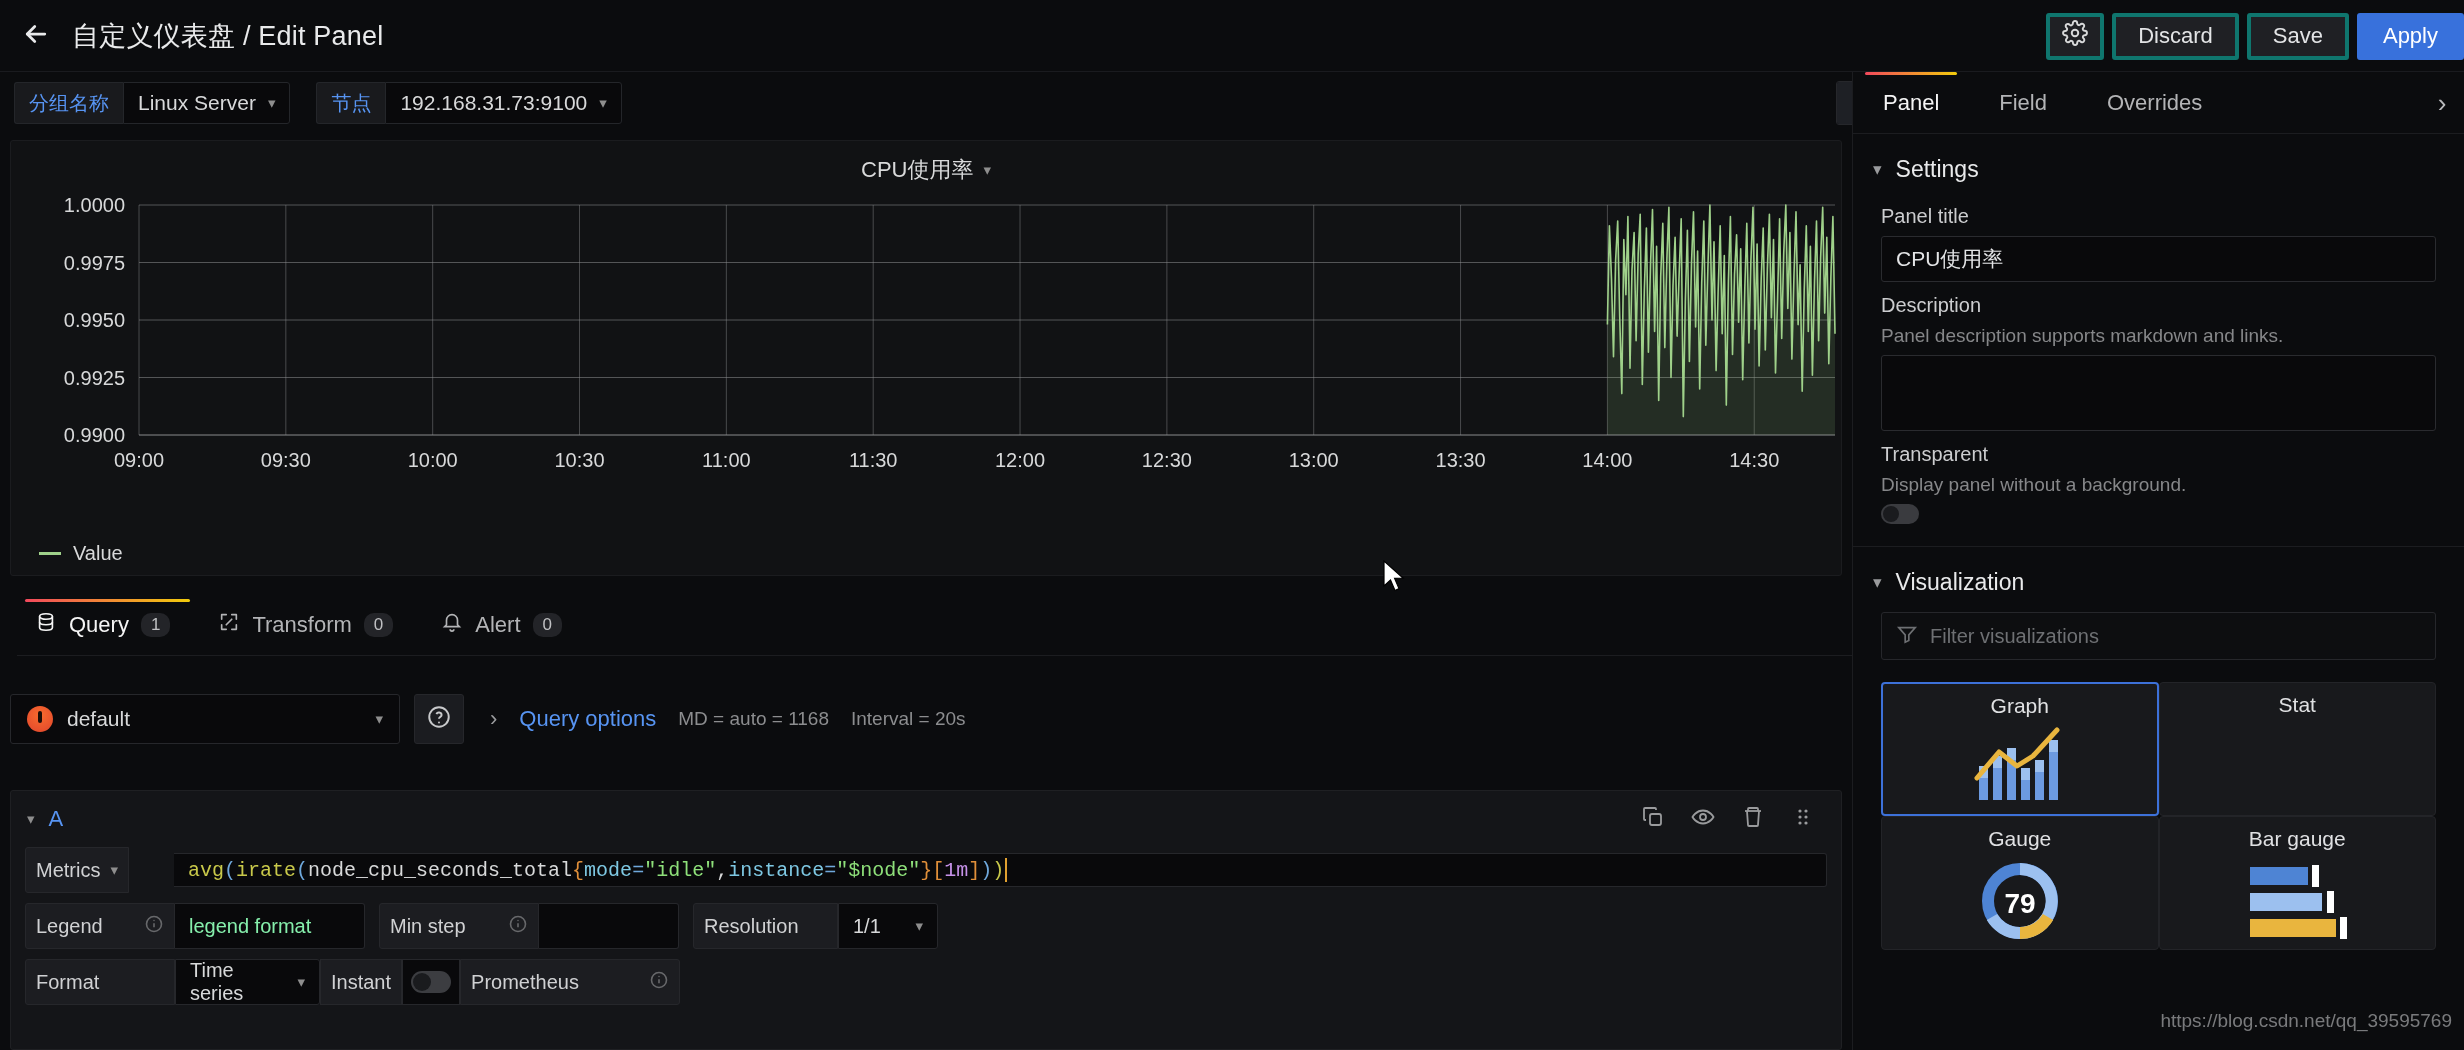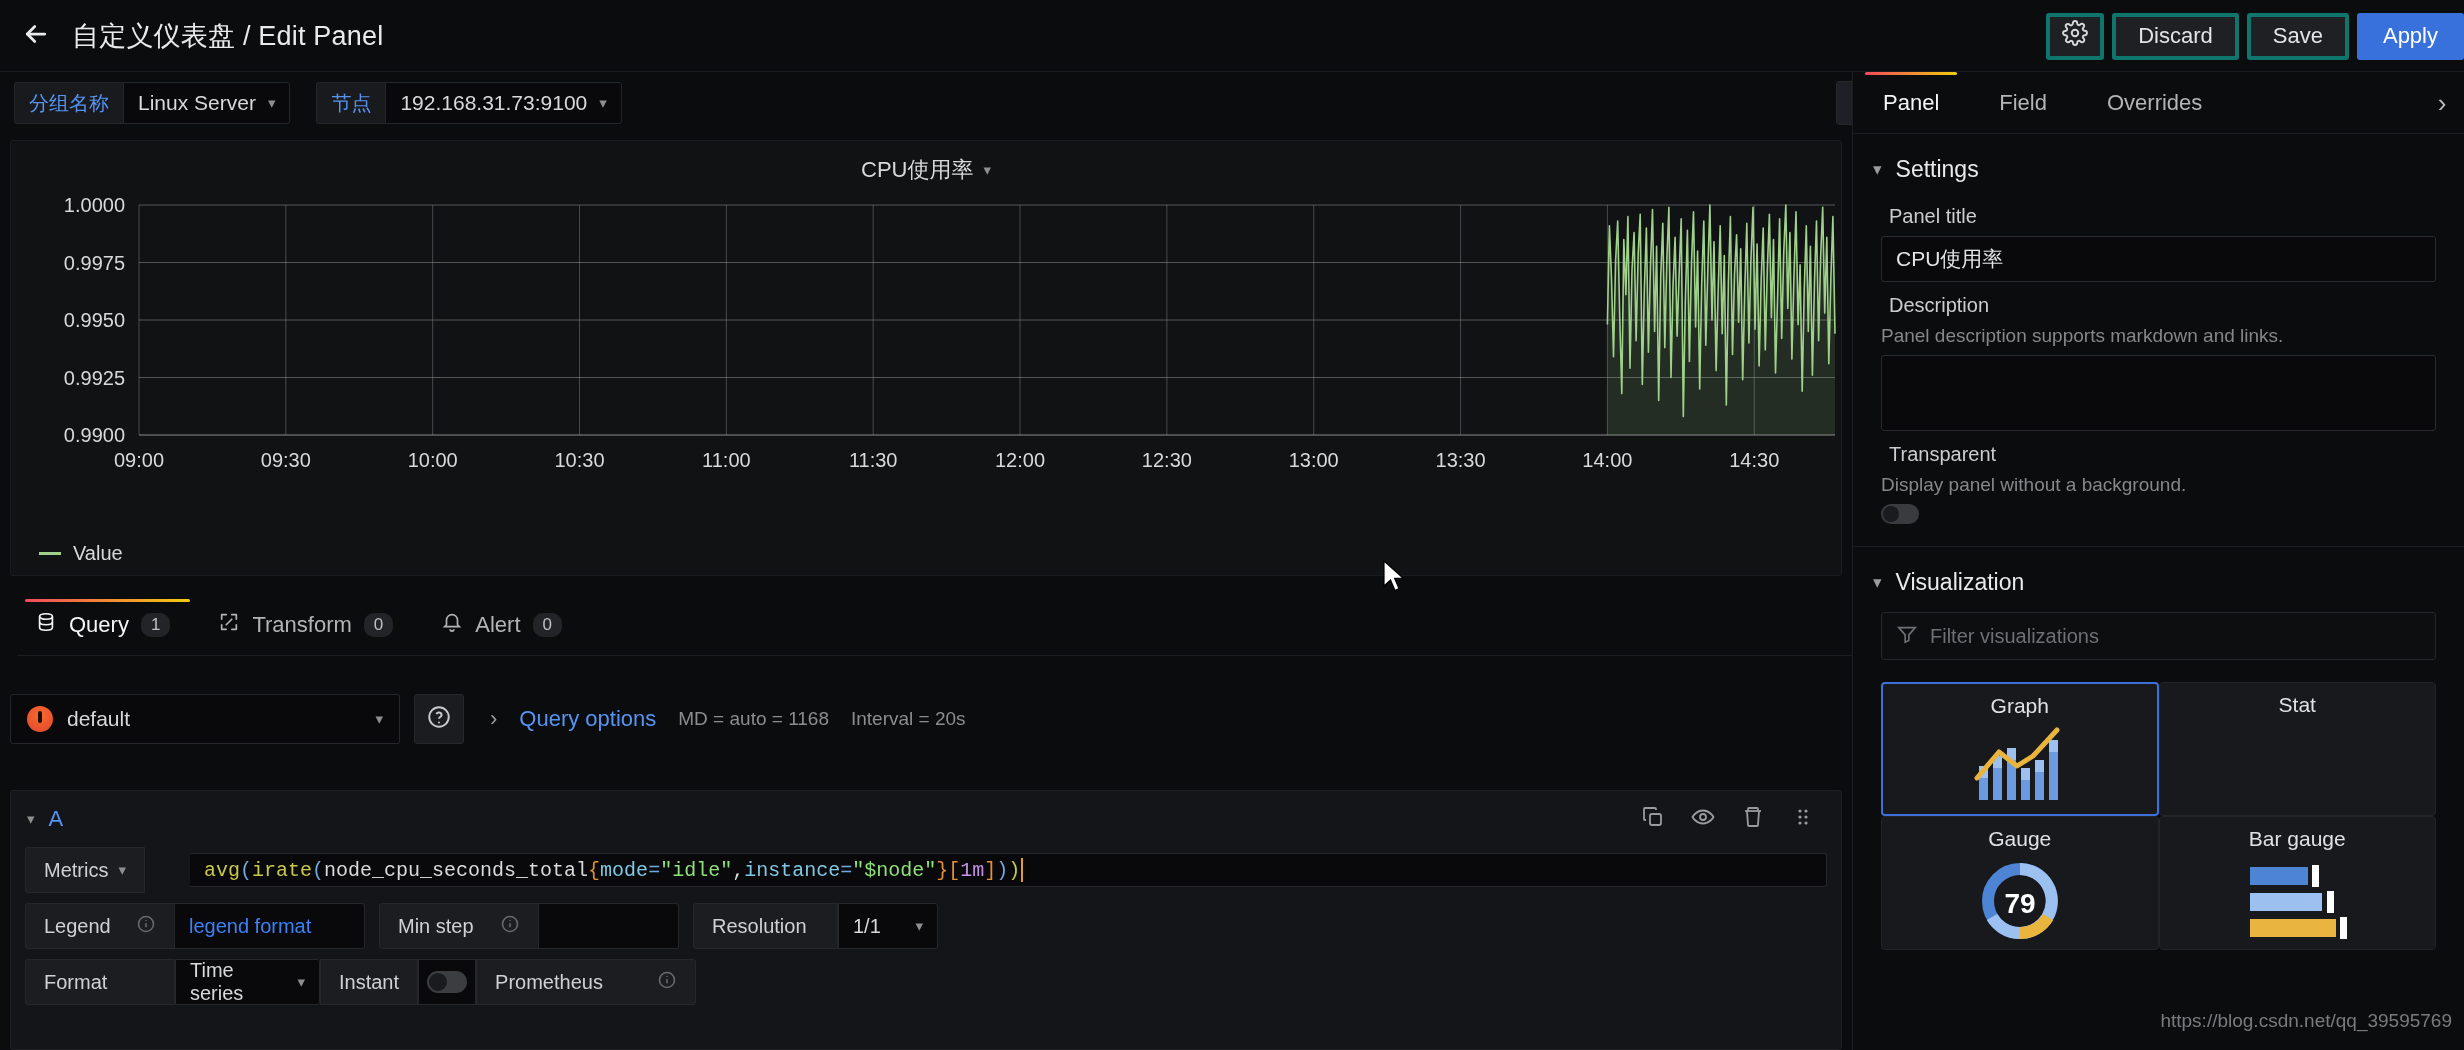--- a/index.html
+++ b/index.html
@@ -185,21 +185,21 @@
   .qcard-head .letter { color: #5794f2; font-size: 22px; }
   .qhead-icons {
     margin-left: auto; display: flex; align-items: center; gap: 26px;
     padding-right: 10px;
   }
   .qhead-icons svg { width: 24px; height: 24px; cursor: pointer; }
 
   .metrics-row { display: flex; align-items: center; padding: 0 14px; gap: 0; }
   .field-label {
     height: 46px; background: #1c1d21; border: 1px solid #26272b;
-    display: flex; align-items: center; gap: 10px; padding: 0 18px;
+    display: flex; align-items: center; gap: 10px; padding: 0 10px;
     font-size: 20px; color: #d0d1d3; border-radius: 3px 0 0 3px;
     white-space: nowrap;
   }
   .code-input {
     flex: 1; height: 34px; background: #09090b; border: 1px solid #26272b;
     border-left: none; border-radius: 0 3px 3px 0;
     display: flex; align-items: center; padding: 0 14px;
     font-family: "Liberation Mono", monospace; font-size: 20px;
     white-space: nowrap; overflow: hidden; margin-left: 45px;
   }
@@ -215,21 +215,21 @@
     margin-left: 1px;
   }
 
   .opts-row {
     display: flex; align-items: center; padding: 10px 14px 0 14px; gap: 14px;
   }
   .plain-input {
     height: 46px; background: #09090b; border: 1px solid #26272b;
     border-left: none; border-radius: 0 3px 3px 0;
     display: flex; align-items: center; padding: 16px 14px;
-    font-size: 20px; color: #3b82f6;
+    font-size: 20px; color: #86efac;
   }
   .pair { display: flex; }
   .info-i { opacity: .6; }
   .select-box {
     height: 46px; background: #09090b; border: 1px solid #26272b;
     border-radius: 0 3px 3px 0; display: flex; align-items: center;
     justify-content: space-between; gap: 22px; padding: 0 14px;
     font-size: 20px; color: #d8d9da; cursor: pointer;
   }
   .toggle-wrap {
@@ -267,21 +267,21 @@
     position: absolute; right: 0; top: 0; width: 44px; height: 62px;
     display: flex; align-items: center; justify-content: center; cursor: pointer;
     color: #b9babc; font-size: 26px;
   }
   .section-head {
     display: flex; align-items: center; gap: 14px; padding: 22px 20px 10px 20px;
     font-size: 23px; color: #e9eaeb; cursor: pointer;
   }
   .sec-caret { font-size: 17px; color: #9a9b9d; }
   .opt-body { padding: 0 28px; }
-  .opt-label { font-size: 20px; color: #cccdcf; margin: 12px 0 8px 8px; }
+  .opt-label { font-size: 20px; color: #cccdcf; margin: 12px 0 8px 0; }
   .opt-sub { font-size: 19px; color: #868789; margin-bottom: 8px; }
   .opt-input {
     width: 100%; height: 46px; background: #09090b; border: 1px solid #2a2b2f;
     border-radius: 3px; padding: 0 14px; display: flex; align-items: center;
     font-size: 21px; color: #e3e4e6;
   }
   .opt-textarea {
     width: 100%; height: 76px; background: #09090b; border: 1px solid #2a2b2f;
     border-radius: 3px;
   }

